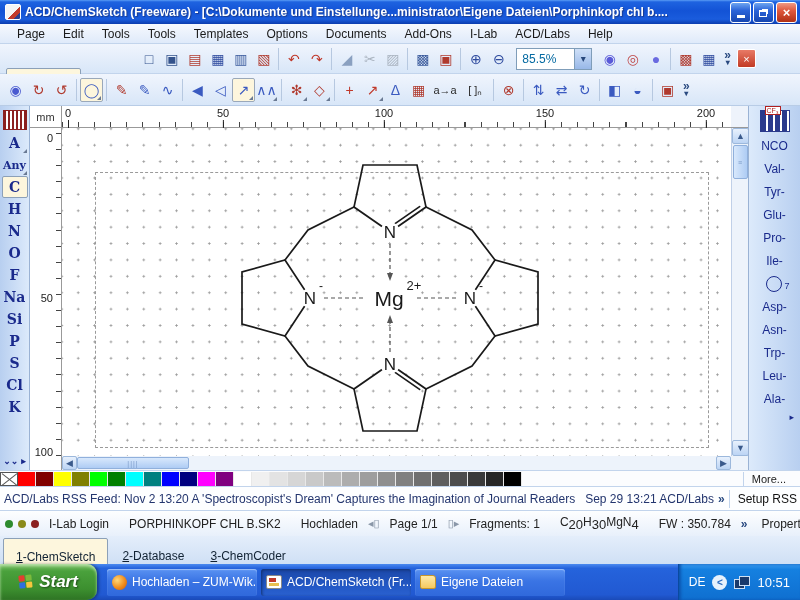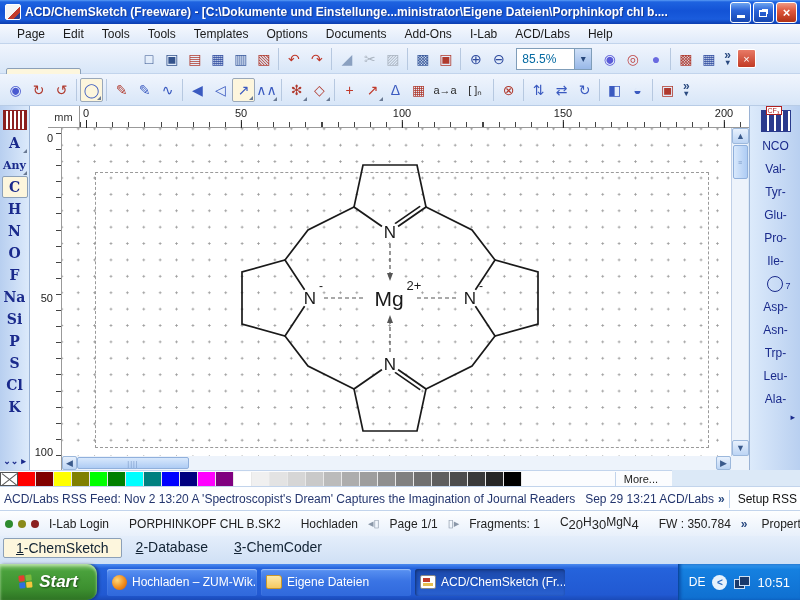--- a/index.html
+++ b/index.html
@@ -70,21 +70,21 @@
   .elem-btn.small { font-size:11px; }
   .elem-btn.active { background:#fdf6dd; border:1px solid #8ca0b8; border-radius:2px; }
   .elem-btn .corner { position:absolute; right:1px; bottom:1px; width:0; height:0;
     border-left:4px solid transparent; border-bottom:4px solid #6a7a94; }
   #left-expanders { margin-top:auto; margin-bottom:4px; display:flex; gap:3px; align-items:center; }
   #left-expanders span { font-size:9px; color:#1a2a8c; font-weight:bold; }
 
   #center { flex:1 1 auto; display:flex; flex-direction:column; }
   #ruler-row { height:22px; display:flex; background:#fff; }
   #ruler-corner { width:32px; border-right:1px solid #999; border-bottom:1px solid #999;
-    font-size:11px; color:#333; display:flex; align-items:center; justify-content:center; background:#fff;margin-left:18px; }
+    font-size:11px; color:#333; display:flex; align-items:center; justify-content:center; background:#fff; }
   #h-ruler { width:669px; position:relative; border-bottom:1px solid #999; background:#fff;
     background-image:repeating-linear-gradient(90deg,#444 0 1px,transparent 1px 16.1px);
     background-size:669px 5px; background-position:0 bottom; background-repeat:no-repeat; }
   .h-num { position:absolute; top:1px; font-size:11px; color:#222; transform:translateX(-50%); }
   .h-num::after { content:""; position:absolute; left:50%; top:13px; width:1px; height:8px; background:#222; }
   #ruler-tr { flex:1; background:#eef3fb; border-bottom:1px solid #999; }
 
   #canvas-row { height:328px; display:flex; }
   #v-ruler { width:32px; position:relative; border-right:1px solid #999; background:#fff;
     background-image:repeating-linear-gradient(0deg,#444 0 1px,transparent 1px 16.1px);
@@ -124,21 +124,21 @@
                repeating-linear-gradient(0deg,#2a3a8c 0 4px,#fff 4px 6px); border:1px solid #2a3a8c; }
   .cf3-icon::after { content:"CF\2083"; position:absolute; left:4px; top:-5px; font-size:7px;
     background:#fff; color:#b02020; border:1px solid #b02020; padding:0 1px; }
   .amino { height:23px; display:flex; align-items:center; font-size:12px; color:#1a2a8c; flex:0 0 auto; }
   .ring-c7 { width:16px; height:16px; border:1.4px solid #1a2a8c; border-radius:50%;
     position:relative; }
   .ring-c7 sub { position:absolute; right:-8px; top:4px; font-size:9px; }
   #right-arrow { margin-top:2px; font-size:9px; color:#1a2a8c; align-self:flex-end; margin-right:6px; }
 
   
-  #palette-row { position:absolute; left:0; top:470px; width:672px; height:16px; background:#fbfcfe;
+  #palette-row { position:absolute; left:0; top:470px; width:800px; height:16px; background:#fbfcfe;
     border-top:1px solid #c2d4ec; display:flex; align-items:center; }
   .swatch { width:18px; height:14px; flex:0 0 auto; border-right:1px solid #e8e8e8; }
   .swatch.none { background:#fff; position:relative; border:1px solid #555; }
   .swatch.none::before, .swatch.none::after { content:""; position:absolute; left:-1px; top:6px;
     width:19px; height:1px; background:#555; transform:rotate(38deg); }
   .swatch.none::after { transform:rotate(-38deg); }
   #more-btn { margin-left:auto; margin-right:6px; font-size:11px; color:#222;
     border-left:1px solid #c2d4ec; padding:1px 8px; }
 
   
@@ -159,21 +159,21 @@
   .sgroup { padding:0 10px; white-space:nowrap; }
   .pageicon { color:#8a97a8; font-size:11px; }
   sub { font-size:13px; }
   #status-chevron { color:#2a4a80; font-weight:bold; margin-left:auto; padding-right:14px; }
   #properties { padding-right:10px; white-space:nowrap; }
 
   
   #tab-row { position:absolute; left:0; top:536px; width:800px; height:28px;
     background:linear-gradient(180deg,#e4eefb,#cfe0f5); display:flex; align-items:flex-start;
     padding:2px 0 0 3px; gap:2px; }
-  .tab { font-size:14px; color:#123; padding:1px 12px; }
+  .tab { font-size:12px; color:#123; padding:11px 12px; }
   .tab.active { background:#fdf6dd; border:1px solid #8ca0b8; border-radius:2px; }
   .tab u { text-decoration:underline; }
 
   
   #taskbar { position:absolute; left:0; top:564px; width:800px; height:36px;
     background:linear-gradient(180deg,#4b8af0 0%,#2563dc 12%,#2159d2 85%,#1a4ab8 100%);
     display:flex; align-items:center; }
   #start-btn { height:36px; width:97px; border-radius:0 10px 10px 0;
     background:linear-gradient(180deg,#7ec26a 0%,#4aa13c 20%,#3c8f2f 70%,#2e7424 100%);
     box-shadow:inset 0 2px 3px #b8e0a8, 2px 0 3px rgba(0,0,0,.35);
@@ -665,27 +665,27 @@
           <i style="background: rgb(47, 111, 222);"></i>
           <i style="background: rgb(247, 198, 61);"></i>
         </div>
       <span id="start-label">Start</span>
     </div>
     <div id="task-items">
         <div class="task-btn">
           <span class="ticon firefox"></span>
           <span>Hochladen – ZUM-Wik...</span>
         </div>
+        <div class="task-btn active">
+          <span class="ticon chemsketch"></span>
+          <span>ACD/ChemSketch (Fr...</span>
+        </div>
         <div class="task-btn">
           <span class="ticon folder"></span>
           <span>Eigene Dateien</span>
-        </div>
-        <div class="task-btn active">
-          <span class="ticon chemsketch"></span>
-          <span>ACD/ChemSketch (Fr...</span>
         </div>
       </div>
     <div id="tray">
       <span id="tray-lang">DE</span>
       <span id="tray-chevron">&lt;</span>
       <span id="tray-net"></span>
       <span id="tray-clock">10:51</span>
     </div>
   </div>
 

